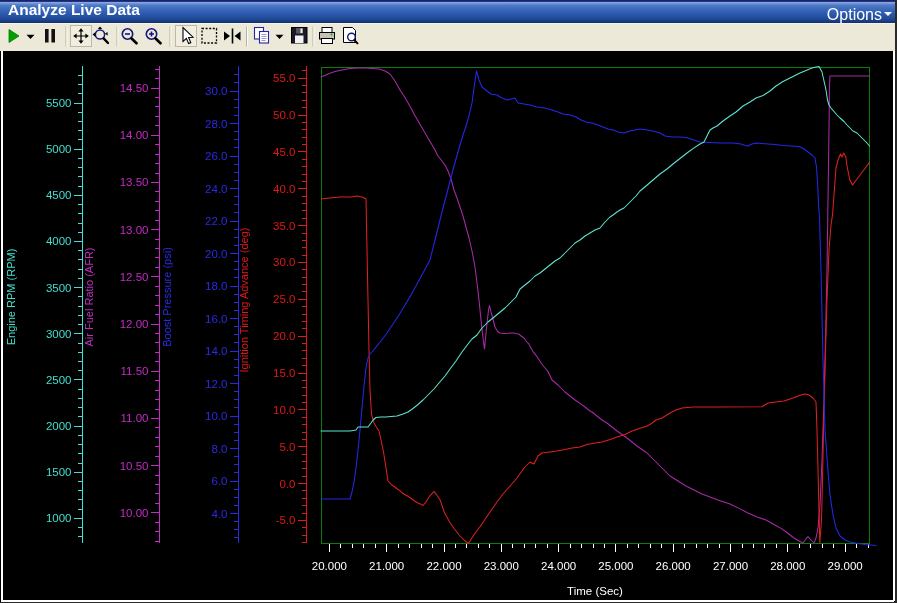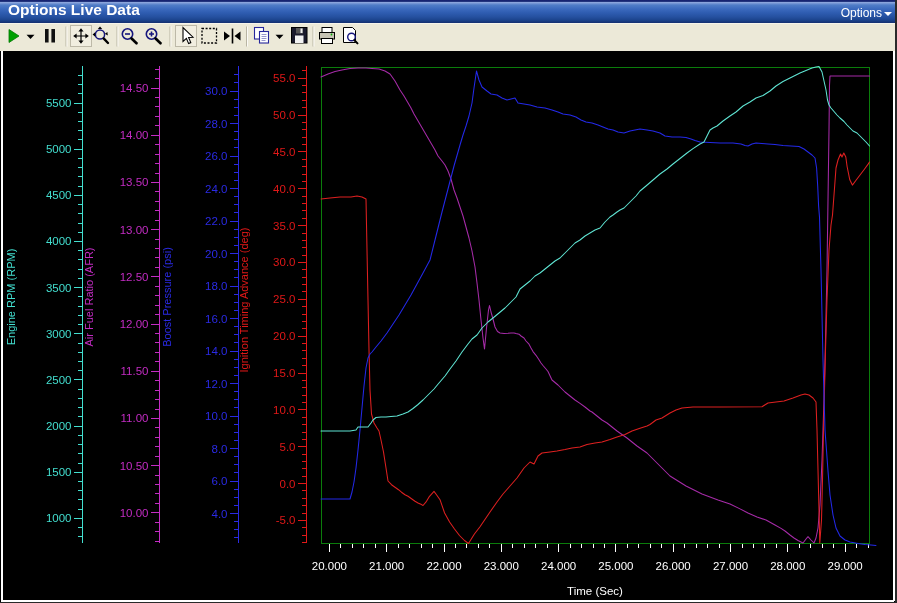--- a/index.html
+++ b/index.html
@@ -1,28 +1,28 @@
 <!DOCTYPE html>
 <html><head><meta charset="utf-8"><style>
 html,body{margin:0;padding:0;background:#000;}
 #win{position:relative;width:897px;height:603px;overflow:hidden;background:#000;font-family:"Liberation Sans",sans-serif;}
 #title{position:absolute;left:0;top:0;width:895px;height:23px;background:linear-gradient(180deg,#101a6a 0px,#23357e 1.5px,#8aa4dc 2.5px,#507dc7 5px,#3b69bd 9px,#2e5cb0 13px,#25509f 17px,#1c448d 20px,#142f70 23px);}
 #title .t{position:absolute;left:8px;top:1px;color:#fff;font-weight:bold;font-size:15.5px;letter-spacing:0;}
-#title .o{position:absolute;right:13px;top:6px;color:#fff;font-size:12px;}
+#title .o{position:absolute;right:13px;top:6px;color:#fff;font-size:16px;}
 #title .v{position:absolute;right:3.5px;top:12px;width:0;height:0;border-left:4px solid transparent;border-right:4px solid transparent;border-top:4px solid #fff;}
 #tbar{position:absolute;left:0;top:23px;width:895px;height:28px;background:#ece9d8;border-top:1px solid #f6f4ea;box-sizing:border-box;}
 #chart{position:absolute;left:0;top:51px;width:897px;height:552px;background:#000;}
 .wb{position:absolute;background:#fff;}
 #redge{position:absolute;background:#2a2a2a;right:0;top:0;width:2px;height:603px;}
 #bedge{position:absolute;background:#2a2a2a;left:0;top:601.5px;width:897px;height:1.5px;}
 </style></head>
 <body>
 <div id="win">
 <div id="title">
-      <span class="t">Options Live Data</span>
+      <span class="t">Analyze Live Data</span>
       <span class="o">Options</span>
       <span class="v"></span>
     </div>
 <div id="tbar"></div>
 <div id="chart"></div>
 <svg width="897" height="552" viewBox="0 51 897 552" style="position:absolute;left:0;top:51px" shape-rendering="crispEdges">
 <rect x="0" y="51" width="897" height="552" fill="#000"></rect>
 <rect x="321" y="67" width="548.5" height="476" fill="none" stroke="#0b7d0b" stroke-width="1"></rect>
 <path stroke="#43dfd0" stroke-width="1" d="M82.5 66V543M77.5 75.3H82.5M77.5 84.5H82.5M77.5 93.8H82.5M73.5 103.0H82.5M77.5 112.2H82.5M77.5 121.5H82.5M77.5 130.7H82.5M77.5 139.9H82.5M73.5 149.2H82.5M77.5 158.4H82.5M77.5 167.6H82.5M77.5 176.8H82.5M77.5 186.1H82.5M73.5 195.3H82.5M77.5 204.5H82.5M77.5 213.8H82.5M77.5 223.0H82.5M77.5 232.2H82.5M73.5 241.5H82.5M77.5 250.7H82.5M77.5 259.9H82.5M77.5 269.1H82.5M77.5 278.4H82.5M73.5 287.6H82.5M77.5 296.8H82.5M77.5 306.1H82.5M77.5 315.3H82.5M77.5 324.5H82.5M73.5 333.8H82.5M77.5 343.0H82.5M77.5 352.2H82.5M77.5 361.4H82.5M77.5 370.7H82.5M73.5 379.9H82.5M77.5 389.1H82.5M77.5 398.4H82.5M77.5 407.6H82.5M77.5 416.8H82.5M73.5 426.1H82.5M77.5 435.3H82.5M77.5 444.5H82.5M77.5 453.7H82.5M77.5 463.0H82.5M73.5 472.2H82.5M77.5 481.4H82.5M77.5 490.7H82.5M77.5 499.9H82.5M77.5 509.1H82.5M73.5 518.4H82.5M77.5 527.6H82.5M77.5 536.8H82.5"></path>
 <text x="71.5" y="107.0" fill="#43dfd0" font-size="11.5" text-anchor="end" font-family="Liberation Sans, sans-serif">5500</text>

